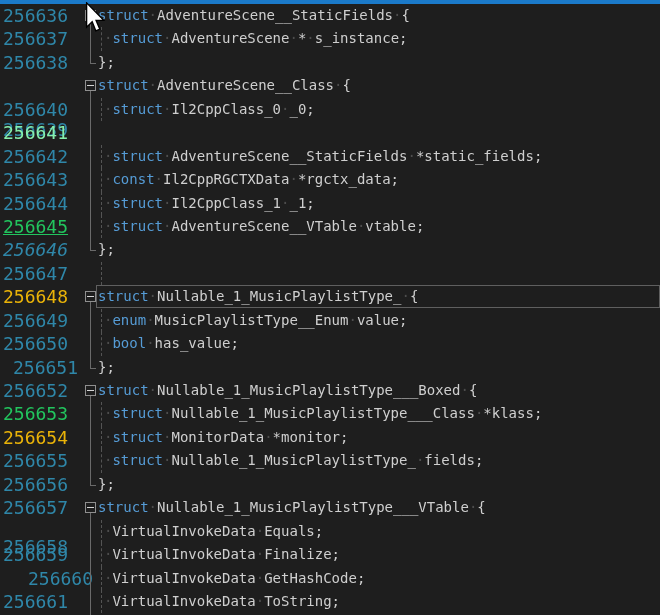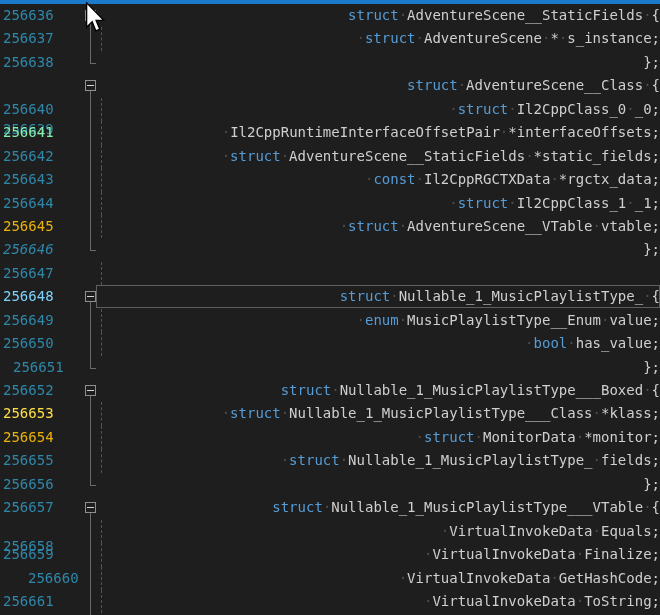--- a/index.html
+++ b/index.html
@@ -5,32 +5,32 @@
   * { margin:0; padding:0; box-sizing:border-box; }
   html,body { width:660px; height:615px; overflow:hidden; }
   body { background:#1e1e1e; font-family:"DejaVu Sans Mono", monospace; }
 
   .topbar { position:absolute; top:0; left:0; width:660px; height:4px; }
 
   .editor { position:absolute; top:4px; left:0; width:660px; height:611px; overflow:hidden; }
 
   .line { display:flex; height:23.45px; position:relative; font-size:14px; }
 
-  .lnum { flex:none; width:84px; padding-left:3px; line-height:23.45px; font-size:14px; }
+  .lnum { flex:none; width:84px; padding-left:3px; line-height:23.45px; font-size:18px; }
 
   .fold { flex:none; width:14px; position:relative; }
   .fold-box { position:absolute; left:1px; top:6px; width:11px; height:11px;
               border:1px solid #8f8f8f; background:#1e1e1e; z-index:3; }
   .fold-box::after { content:""; position:absolute; left:1px; right:1px; top:4px; height:1px; background:#d4d4d4; }
   .fold-drop { position:absolute; left:6px; top:17px; bottom:-1px; width:1px; background:#6a6a6a; }
   .fold-line { position:absolute; left:6px; top:-1px; bottom:-1px; width:1px; background:#6a6a6a; }
   .fold-corner { position:absolute; left:6px; top:-1px; width:6px; height:14px;
                  border-left:1px solid #6a6a6a; border-bottom:1px solid #6a6a6a; }
 
-  .code { flex:1; position:relative; white-space:pre; line-height:23.45px;text-align:right; }
+  .code { flex:1; position:relative; white-space:pre; line-height:23.45px; }
   .guide { position:absolute; left:3px; top:0; bottom:0; width:0; border-left:1px dashed #545454; }
   .ind { display:inline-block; width:6px; }
 
   .tok-kw { color:#569cd6; }
   .tok-id { color:#cfcfcf; }
   .tok-ws { color:#4d4d4d; }
 
   .current-overlay { position:absolute; left:96px; right:0px; top:0px; bottom:1px;
                      border:1px solid #5f5f5f; pointer-events:none; z-index:2; }
 
@@ -77,21 +77,20 @@
       <div class="fold">
         <div class="fold-line"></div>
       </div>
       <div class="code"><div class="guide"></div><span class="ind"></span><span class="tok-ws">·</span><span class="tok-kw">struct</span><span class="tok-ws">·</span><span class="tok-id">Il2CppClass_0</span><span class="tok-ws">·</span><span class="tok-id">_0;</span></div>
     </div>
     <div class="line">
       <span class="lnum" style="color: #86efac;">256641</span>
       <div class="fold">
         <div class="fold-line"></div>
       </div>
-      <div class="code"><div class="guide"></div><span class="ind"></span><span class="tok-ws">·</span><span class="tok-id">Il2CppRuntimeInterfaceOffsetPair</span><span class="tok-ws">·</span><span class="tok-id">*interfaceOffsets;</span></div>
     </div>
     <div class="line">
       <span class="lnum" style="color: rgb(47, 135, 169);">256642</span>
       <div class="fold">
         <div class="fold-line"></div>
       </div>
       <div class="code"><div class="guide"></div><span class="ind"></span><span class="tok-ws">·</span><span class="tok-kw">struct</span><span class="tok-ws">·</span><span class="tok-id">AdventureScene__StaticFields</span><span class="tok-ws">·</span><span class="tok-id">*static_fields;</span></div>
     </div>
     <div class="line">
       <span class="lnum" style="color: rgb(47, 135, 169);">256643</span>
@@ -101,40 +100,40 @@
       <div class="code"><div class="guide"></div><span class="ind"></span><span class="tok-ws">·</span><span class="tok-kw">const</span><span class="tok-ws">·</span><span class="tok-id">Il2CppRGCTXData</span><span class="tok-ws">·</span><span class="tok-id">*rgctx_data;</span></div>
     </div>
     <div class="line">
       <span class="lnum" style="color: rgb(47, 135, 169);">256644</span>
       <div class="fold">
         <div class="fold-line"></div>
       </div>
       <div class="code"><div class="guide"></div><span class="ind"></span><span class="tok-ws">·</span><span class="tok-kw">struct</span><span class="tok-ws">·</span><span class="tok-id">Il2CppClass_1</span><span class="tok-ws">·</span><span class="tok-id">_1;</span></div>
     </div>
     <div class="line">
-      <span class="lnum" style="color: #eab308;">256645</span>
+      <span class="lnum" style="color: #22c55e; text-decoration: underline;">256645</span>
       <div class="fold">
         <div class="fold-line"></div>
       </div>
       <div class="code"><div class="guide"></div><span class="ind"></span><span class="tok-ws">·</span><span class="tok-kw">struct</span><span class="tok-ws">·</span><span class="tok-id">AdventureScene__VTable</span><span class="tok-ws">·</span><span class="tok-id">vtable;</span></div>
     </div>
     <div class="line">
       <span class="lnum" style="color: rgb(47, 135, 169); font-style: italic;">256646</span>
       <div class="fold">
         <div class="fold-corner"></div>
       </div>
       <div class="code"><span class="tok-id">};</span></div>
     </div>
     <div class="line">
       <span class="lnum" style="color: rgb(47, 135, 169);">256647</span>
       <div class="fold"></div>
       <div class="code"><div class="guide"></div><span class="ind"></span></div>
     </div>
     <div class="line">
-      <span class="lnum" style="color: #7dd3fc;">256648</span>
+      <span class="lnum" style="color: #eab308;">256648</span>
       <div class="fold">
         <div class="fold-box"></div>
         <div class="fold-drop"></div>
       </div>
       <div class="code"><span class="tok-kw">struct</span><span class="tok-ws">·</span><span class="tok-id">Nullable_1_MusicPlaylistType_</span><span class="tok-ws">·</span><span class="tok-id">{</span></div>
       <div class="current-overlay"></div>
     </div>
     <div class="line">
       <span class="lnum" style="color: rgb(47, 135, 169);">256649</span>
       <div class="fold">
@@ -158,21 +157,21 @@
     </div>
     <div class="line">
       <span class="lnum" style="color: rgb(47, 135, 169);">256652</span>
       <div class="fold">
         <div class="fold-box"></div>
         <div class="fold-drop"></div>
       </div>
       <div class="code"><span class="tok-kw">struct</span><span class="tok-ws">·</span><span class="tok-id">Nullable_1_MusicPlaylistType___Boxed</span><span class="tok-ws">·</span><span class="tok-id">{</span></div>
     </div>
     <div class="line">
-      <span class="lnum" style="color: #fde047;">256653</span>
+      <span class="lnum" style="color: #22c55e;">256653</span>
       <div class="fold">
         <div class="fold-line"></div>
       </div>
       <div class="code"><div class="guide"></div><span class="ind"></span><span class="tok-ws">·</span><span class="tok-kw">struct</span><span class="tok-ws">·</span><span class="tok-id">Nullable_1_MusicPlaylistType___Class</span><span class="tok-ws">·</span><span class="tok-id">*klass;</span></div>
     </div>
     <div class="line">
       <span class="lnum" style="color: #eab308;">256654</span>
       <div class="fold">
         <div class="fold-line"></div>
       </div>

